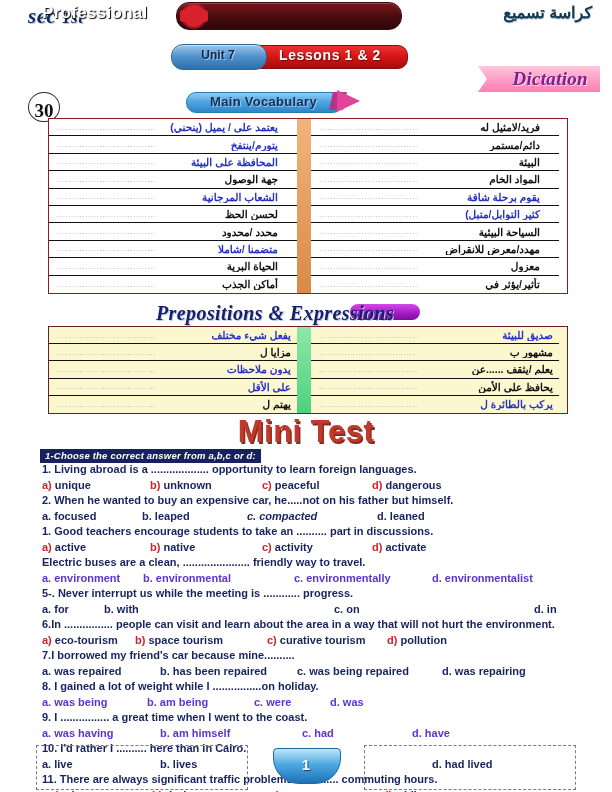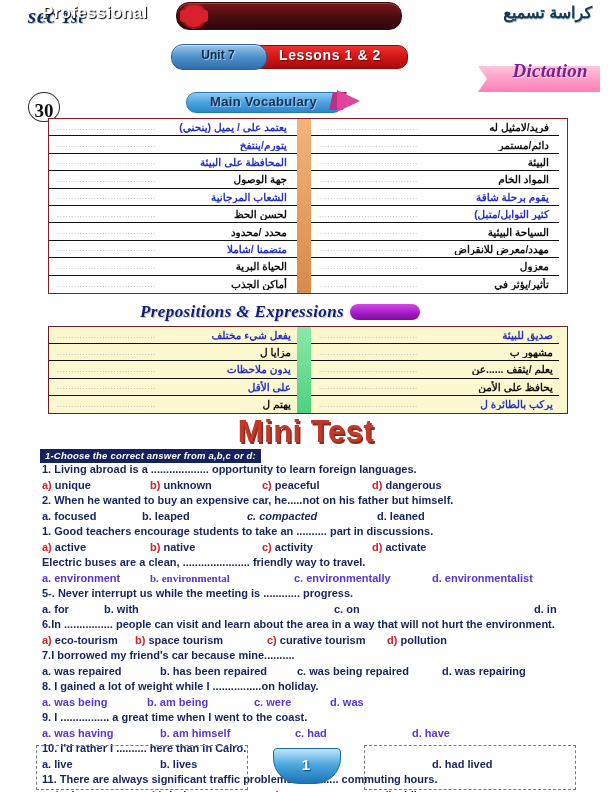--- a/index.html
+++ b/index.html
@@ -76,21 +76,21 @@
     position:absolute;right:12px;top:66px;width:122px;height:26px;
     background:linear-gradient(180deg,#ffc6dd 0%,#ff9ec6 50%,#ff7fb4 100%);
     clip-path:polygon(0 0,100% 0,100% 100%,0 100%,9px 50%);
   }
   .dict-ribbon:after{
     content:"";position:absolute;left:-10px;top:0;width:12px;height:26px;
     background:linear-gradient(180deg,#ffc6dd,#ff8ebc);
     clip-path:polygon(0 0,100% 0,100% 100%,0 100%,100% 50%);
   }
   .dict-text{
-    position:absolute;right:24px;top:60px;
+    position:absolute;right:24px;top:68px;
     font-family:"Liberation Serif",serif;
     font-size:19px;font-weight:bold;font-style:italic;color:#7d1f8e;
     text-shadow:1px 1px 0 #ffd9ea;letter-spacing:.3px;
   }
 
   
   .mv-wrap{position:relative;height:28px;}
   .mv-pill{
     position:absolute;left:186px;top:4px;width:155px;height:19px;
     background:linear-gradient(180deg,#8ecbf2 0%,#4ba3df 50%,#2f86c8 100%);
@@ -133,32 +133,32 @@
     display:flex;align-items:center;background:#fff;
     box-sizing:border-box;
   }
   .vrow:last-child{border-bottom:none;}
   .vdots{
     flex:1;padding-left:8px;font-size:8px;color:#9aa3b5;
     letter-spacing:.6px;overflow:hidden;white-space:nowrap;
     font-family:"Liberation Sans",sans-serif;
   }
   .vword{
-    width:118px;text-align:right;padding-right:10px;direction:rtl;
+    width:118px;text-align:right;padding-right:19px;direction:rtl;
     font-size:10.5px;font-weight:bold;color:#101010;
     white-space:nowrap;overflow:hidden;
   }
   .vword.blue{color:#2631c4;}
 
   
   .pp-wrap{position:absolute;left:0;top:300px;width:612px;height:24px;}
   .pp-title{
-    position:absolute;left:140px;top:2px;
+    position:absolute;left:156px;top:2px;
     font-family:"Liberation Serif",serif;
-    font-size:17px;font-weight:bold;font-style:italic;color:#13216b;
+    font-size:20px;font-weight:bold;font-style:italic;color:#13216b;
     letter-spacing:.4px;text-shadow:1px 1px 0 #c5c9e6;
   }
   .pp-blob{
     position:absolute;left:350px;top:4px;width:70px;height:16px;
     background:linear-gradient(180deg,#d24ae8 0%,#a319c4 60%,#7c0d99 100%);
     border-radius:9px;
   }
   .ptable{
     position:absolute;left:48px;top:326px;width:518px;
     display:flex;border:1.4px solid #6b1f22;background:#fbf8cf;
@@ -424,21 +424,21 @@
       <div class="qline">1. Good teachers encourage students to take an .......... part in discussions.</div>
       <div class="oline" style="position: relative; height: 15.5px;">
         <span class="opt red" style="position: absolute; left: 0px;"><span class="lbl">a) </span><span>active</span></span>
         <span class="opt red" style="position: absolute; left: 108px;"><span class="lbl">b) </span><span>native</span></span>
         <span class="opt red" style="position: absolute; left: 220px;"><span class="lbl">c) </span><span>activity</span></span>
         <span class="opt red" style="position: absolute; left: 330px;"><span class="lbl">d) </span><span>activate</span></span>
       </div>
       <div class="qline">Electric buses are a clean, ...................... friendly way to travel.</div>
       <div class="oline" style="position: relative; height: 15.5px;">
         <span class="opt violet" style="position: absolute; left: 0px;"><span class="lbl">a. </span><span>environment</span></span>
-        <span class="opt violet" style="position: absolute; left: 108px; font-family: Liberation Serif, serif;"><span class="lbl">b. </span><span>environmental</span></span>
+        <span class="opt violet" style="position: absolute; left: 101px;"><span class="lbl">b. </span><span>environmental</span></span>
         <span class="opt violet" style="position: absolute; left: 252px;"><span class="lbl">c. </span><span>environmentally</span></span>
         <span class="opt violet" style="position: absolute; left: 390px;"><span class="lbl">d. </span><span>environmentalist</span></span>
       </div>
       <div class="qline">5-. Never interrupt us while the meeting is ............ progress.</div>
       <div class="oline" style="position: relative; height: 15.5px;">
         <span class="opt" style="position: absolute; left: 0px;"><span class="lbl">a. </span><span>for</span></span>
         <span class="opt" style="position: absolute; left: 62px;"><span class="lbl">b. </span><span>with</span></span>
         <span class="opt" style="position: absolute; left: 292px;"><span class="lbl">c. </span><span>on</span></span>
         <span class="opt" style="position: absolute; left: 492px;"><span class="lbl">d. </span><span>in</span></span>
       </div>
@@ -460,21 +460,21 @@
       <div class="oline" style="position: relative; height: 15.5px;">
         <span class="opt violet" style="position: absolute; left: 0px;"><span class="lbl">a. </span><span>was being</span></span>
         <span class="opt violet" style="position: absolute; left: 105px;"><span class="lbl">b. </span><span>am being</span></span>
         <span class="opt violet" style="position: absolute; left: 212px;"><span class="lbl">c. </span><span>were</span></span>
         <span class="opt violet" style="position: absolute; left: 288px;"><span class="lbl">d. </span><span>was</span></span>
       </div>
       <div class="qline">9. I ................ a great time when I went to the coast.</div>
       <div class="oline" style="position: relative; height: 15.5px;">
         <span class="opt violet" style="position: absolute; left: 0px;"><span class="lbl">a. </span><span>was having</span></span>
         <span class="opt violet" style="position: absolute; left: 118px;"><span class="lbl">b. </span><span>am himself</span></span>
-        <span class="opt violet" style="position: absolute; left: 253px;"><span class="lbl">c. </span><span>had</span></span>
+        <span class="opt violet" style="position: absolute; left: 260px;"><span class="lbl">c. </span><span>had</span></span>
         <span class="opt violet" style="position: absolute; left: 370px;"><span class="lbl">d. </span><span>have</span></span>
       </div>
       <div class="qline">10. I'd rather I .......... here than in Cairo.</div>
       <div class="oline" style="position: relative; height: 15.5px;">
         <span class="opt" style="position: absolute; left: 0px;"><span class="lbl">a. </span><span>live</span></span>
         <span class="opt" style="position: absolute; left: 118px;"><span class="lbl">b. </span><span>lives</span></span>
         <span class="opt" style="position: absolute; left: 252px;"><span class="lbl">c. </span><span>lived</span></span>
         <span class="opt" style="position: absolute; left: 390px;"><span class="lbl">d. </span><span>had lived</span></span>
       </div>
       <div class="qline">11. There are always significant traffic problems .............. commuting hours.</div>

